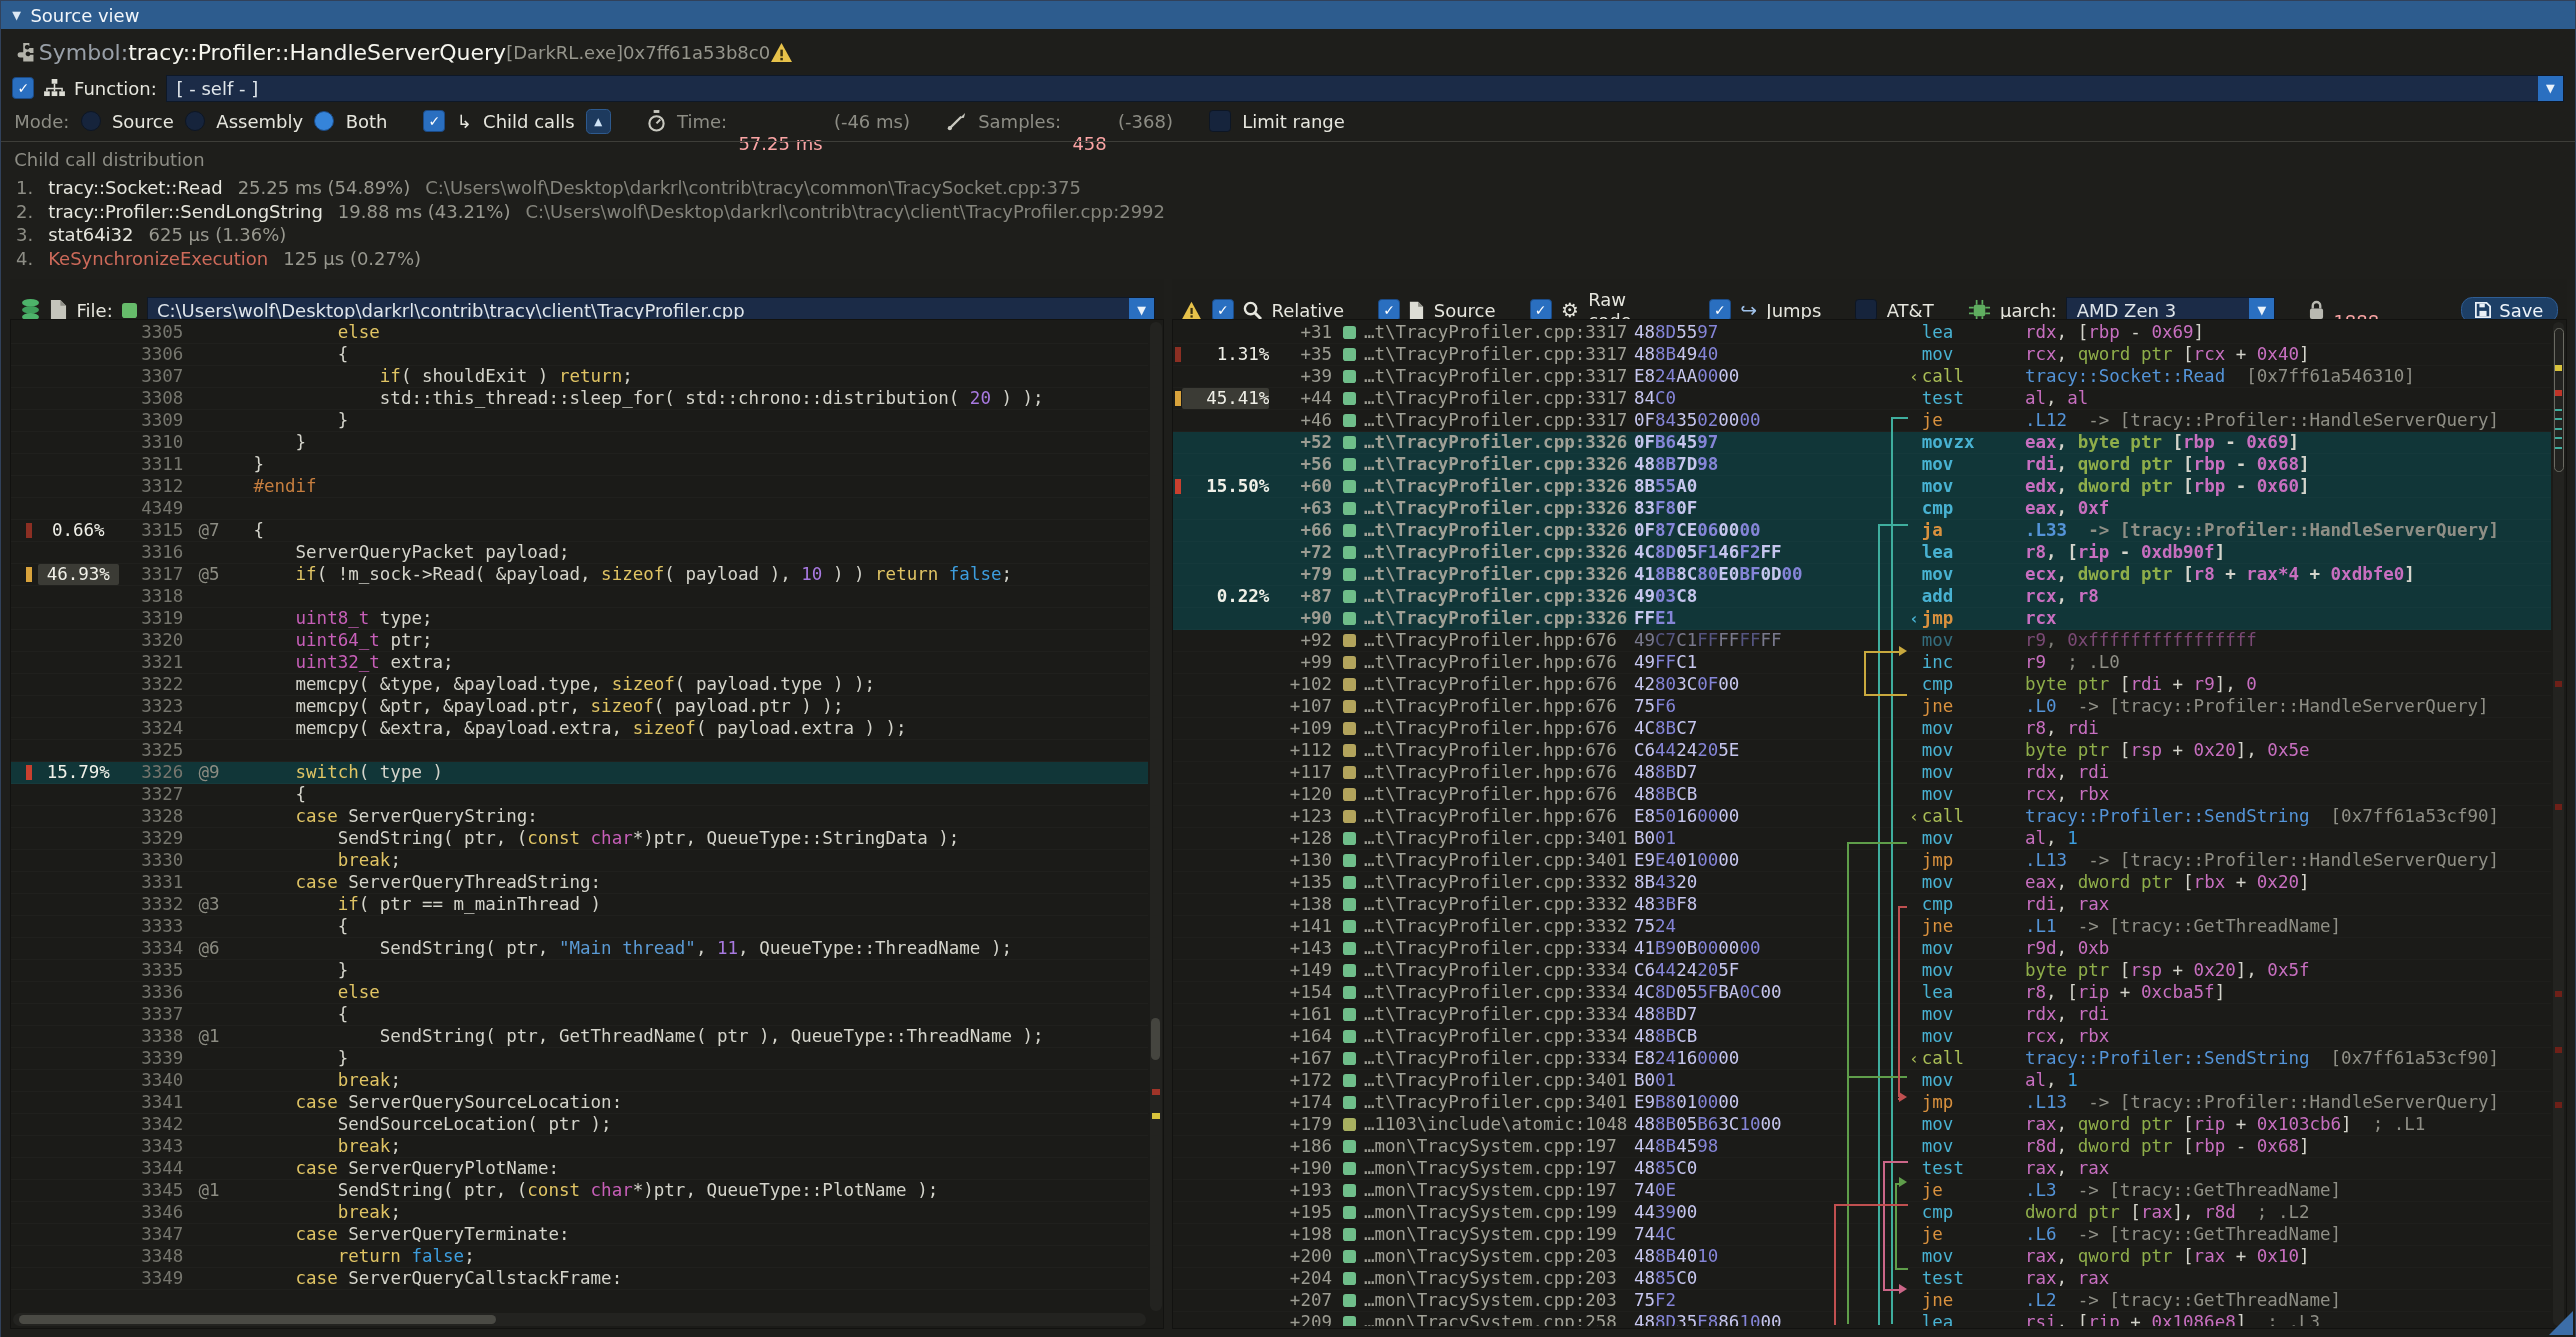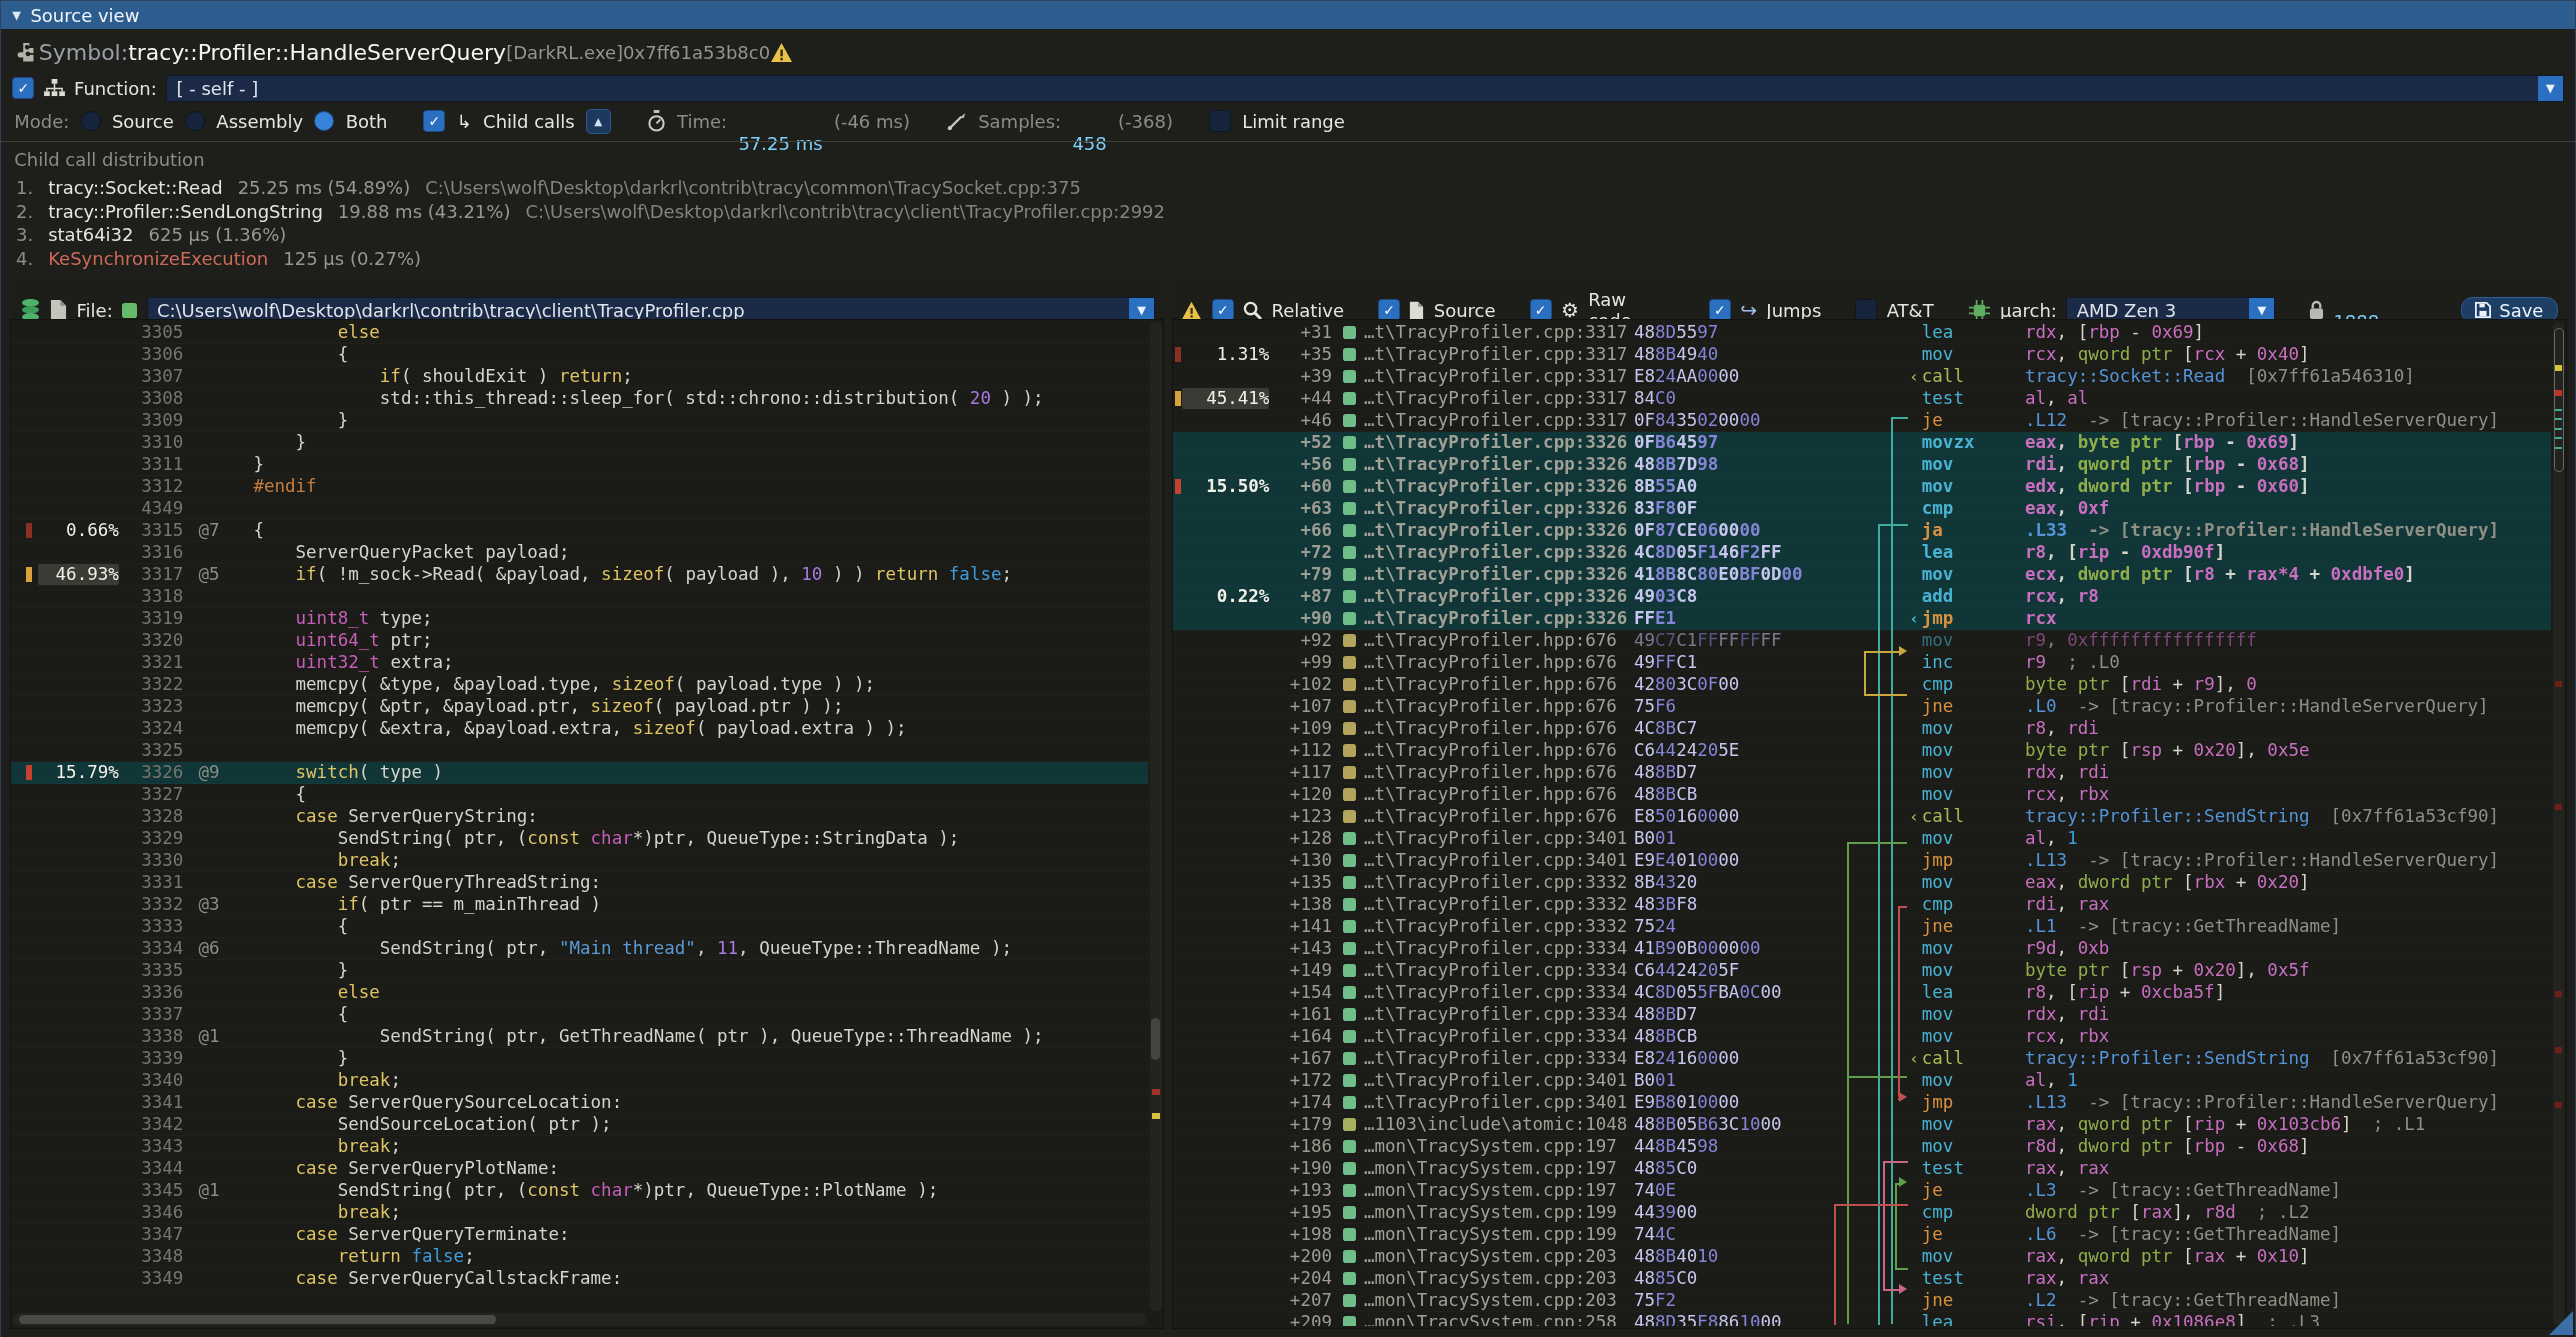--- a/index.html
+++ b/index.html
@@ -14,21 +14,21 @@
   .symname{color:#f5f5ee;font-size:22px;}
   .symmod,.symaddr{color:#95958c;font-size:18px;}
   
   .funcrow{position:absolute;top:74px;left:0;right:0;height:26.4px;display:flex;align-items:center;gap:9.4px;padding-left:11.3px;font-size:18px;}
   .combo{position:relative;height:24.6px;background:#1b2b47;border:0.9px solid #0e1827;display:flex;align-items:center;padding:0 32px 0 9.4px;font-size:18px;color:#dfe5ea;}
   .funccombo{flex:1;margin-right:11.3px;}
   .dd{position:absolute;right:0;top:0;width:24.6px;height:100%;background:#2a6fc0;display:flex;align-items:center;justify-content:center;color:#eaf2fa;font-size:11.3px;}
   
   .moderow{position:absolute;top:106px;left:0;right:0;height:28px;display:flex;align-items:center;gap:11.3px;padding-left:13.2px;font-size:18px;}
   .gaplg{margin-left:24.6px;}
-  .lbl{color:#e6e6de;} .dimlbl{color:#8d8d85;} .val{color:#7dd3fc;margin-top:44px;} .delta{color:#8d8d85;}
+  .lbl{color:#e6e6de;} .dimlbl{color:#8d8d85;} .val{color:#fca5a5;margin-top:44px;} .delta{color:#8d8d85;}
   .cb{position:relative;width:20px;height:20px;border-radius:3.8px;background:#16243c;border:0.9px solid #0d1624;display:inline-flex;align-items:center;justify-content:center;}
   .cb.on{background:#2a6fc0;border-color:#1b4a85;}
   .ck{color:#fff;font-size:14px;line-height:1;}
   .rd{width:18px;height:18px;border-radius:50%;background:#16243c;border:0.9px solid #0d1624;}
   .rd.on{background:#3584da;border-color:#1b4a85;}
   .sqbtn{width:23px;height:23px;border-radius:4.7px;background:#1d3a5e;border:0.9px solid #2e5a8e;display:inline-flex;align-items:center;justify-content:center;color:#cfe3f5;font-size:10.4px;}
   .icg{display:inline-flex;align-items:center;}
   .sep{position:absolute;left:0;right:0;height:0.9px;background:#3e3e39;}
   
   .childsec{position:absolute;top:144px;left:0;right:0;height:132px;overflow:hidden;}
@@ -45,21 +45,21 @@
   .swatch{width:15px;height:15px;border-radius:2.8px;background:#66bb6a;}
   .filecombo{flex:1;}
   .uarchcombo{width:166px;}
   .savebtn{display:flex;gap:8.5px;align-items:center;background:#1d3f66;border:0.9px solid #2f5d94;border-radius:11.3px;padding:1.9px 13.2px;font-size:18px;color:#eef4fa;margin-left:17px;}
   
   .srclines{position:absolute;top:1.9px;left:0;right:15px;bottom:17px;overflow:hidden;}
   .srow{position:relative;height:21px;font-family:"DejaVu Sans Mono",monospace;font-size:17.5px;line-height:21px;border-bottom:0.9px solid rgba(255,255,255,.025);}
   .srow.hl{background:#113638;}
   .srow span{position:absolute;white-space:pre;}
   .smk{left:15px;width:5.7px;top:2.8px;bottom:2.8px;}
-  .spct{left:26.4px;width:81px;text-align:right;color:#f0f0e8;}
+  .spct{left:26.4px;width:81px;text-align:center;color:#f0f0e8;}
   .snum{left:117px;width:55px;text-align:right;color:#76766e;}
   .ssym{left:187px;width:51px;color:#8c8c82;}
   .scode{left:242px;right:3.8px;}
   .pmax{background:#3b3b35;border-radius:1.9px;}
   .mk-dr{background:#8c2f23;} .mk-y{background:#d9a33c;} .mk-r{background:#c8402f;}
   
   .sg{position:static!important;}
   .sg.d{color:#d4d4cb}.sg.k{color:#e0c464}.sg.t{color:#c75fb8}.sg.n{color:#a879e0}.sg.s{color:#5b9bd5}
   .sg.f{color:#3d9ede}.sg.p{color:#c67e3f}
   .sg.r{color:#c86fc0}.sg.z{color:#8fae4a}.sg.w{color:#d4d4cb}.sg.l{color:#5494d8}.sg.g{color:#8f8f86}

